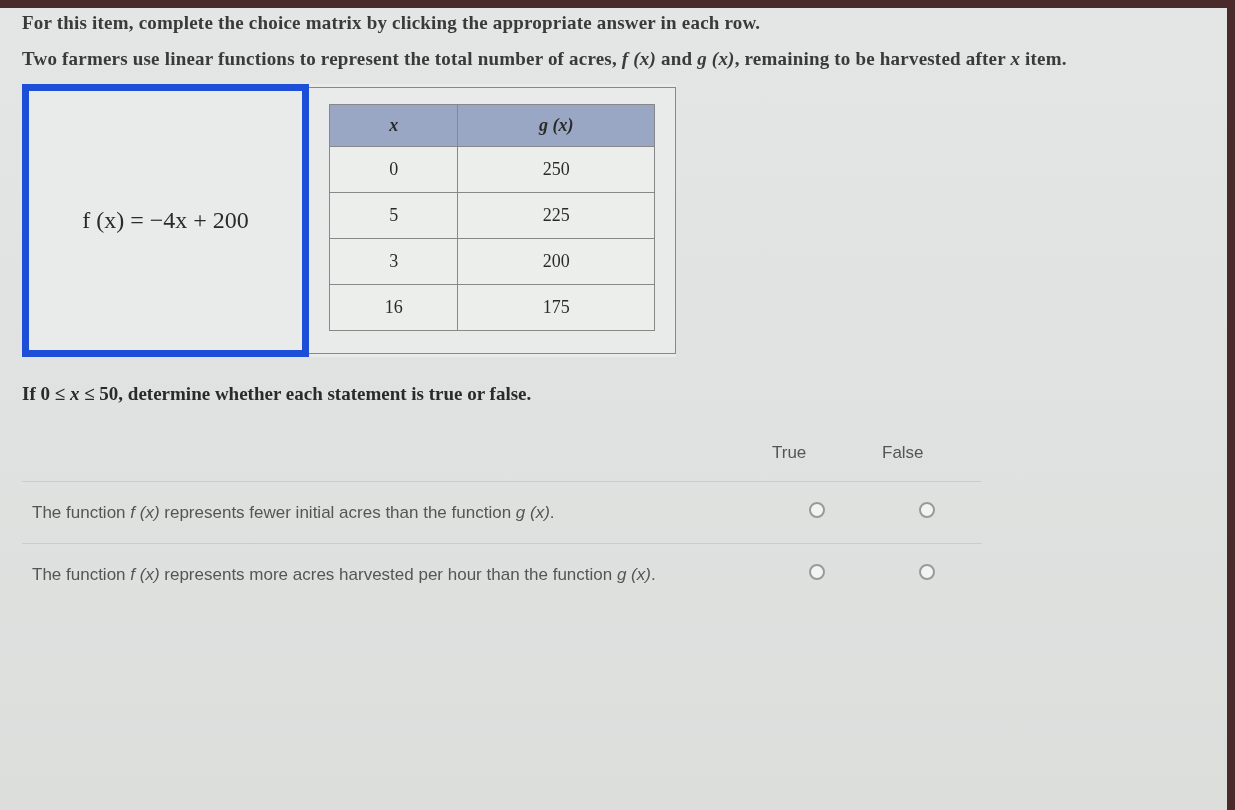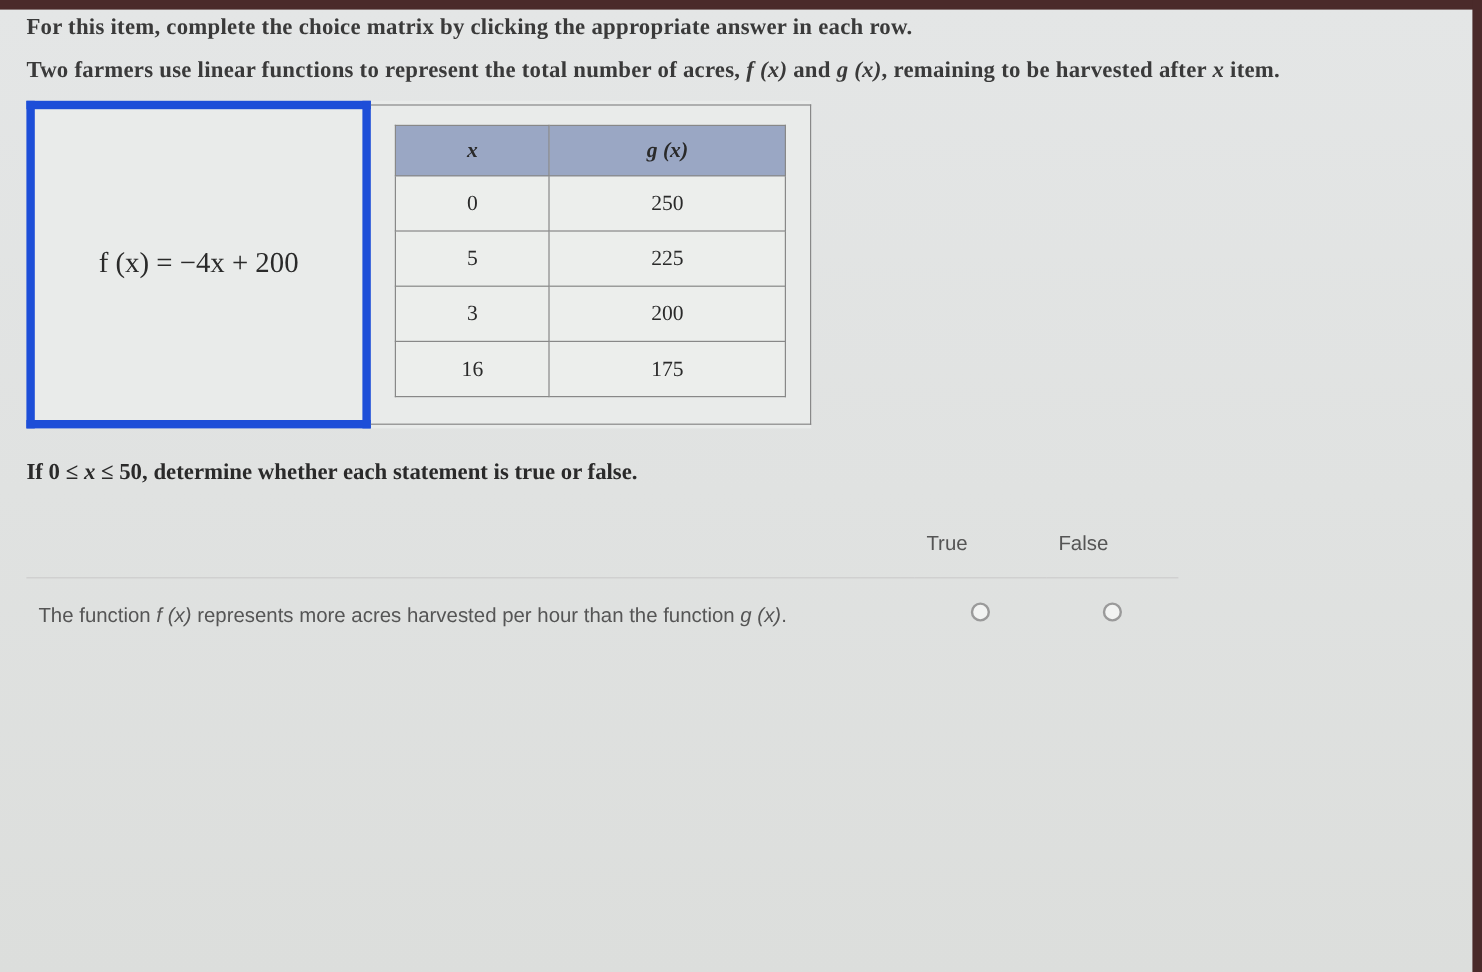--- a/index.html
+++ b/index.html
@@ -168,20 +168,27 @@
 
   <table class="matrix">
     <tbody>
         <tr>
       <th class="stmt-head"></th>
       <th class="opt-head">True</th>
       <th class="opt-head">False</th>
     </tr>
     <tr>
       <td class="stmt">
+        <span>The function </span><span class="ital">f (x)</span><span> represents fewer initial acres than the function </span><span class="ital">g (x)</span><span>.</span>
+      </td>
+      <td class="radio-cell"><span class="radio"></span></td>
+      <td class="radio-cell"><span class="radio"></span></td>
+    </tr>
+    <tr>
+      <td class="stmt">
         <span>The function </span><span class="ital">f (x)</span><span> represents more acres harvested per hour than the function </span><span class="ital">g (x)</span><span>.</span>
       </td>
       <td class="radio-cell"><span class="radio"></span></td>
       <td class="radio-cell"><span class="radio"></span></td>
     </tr>
   </tbody>
     </table>
 
 </div>
 

